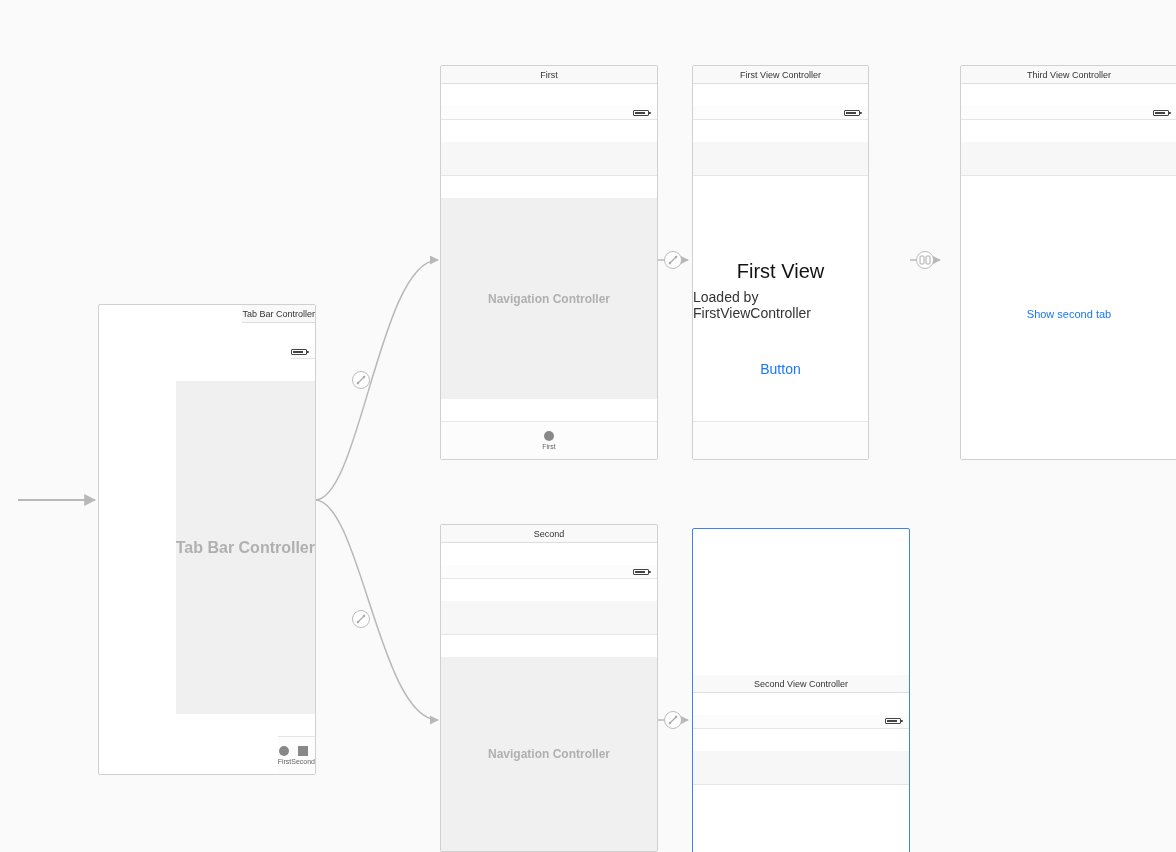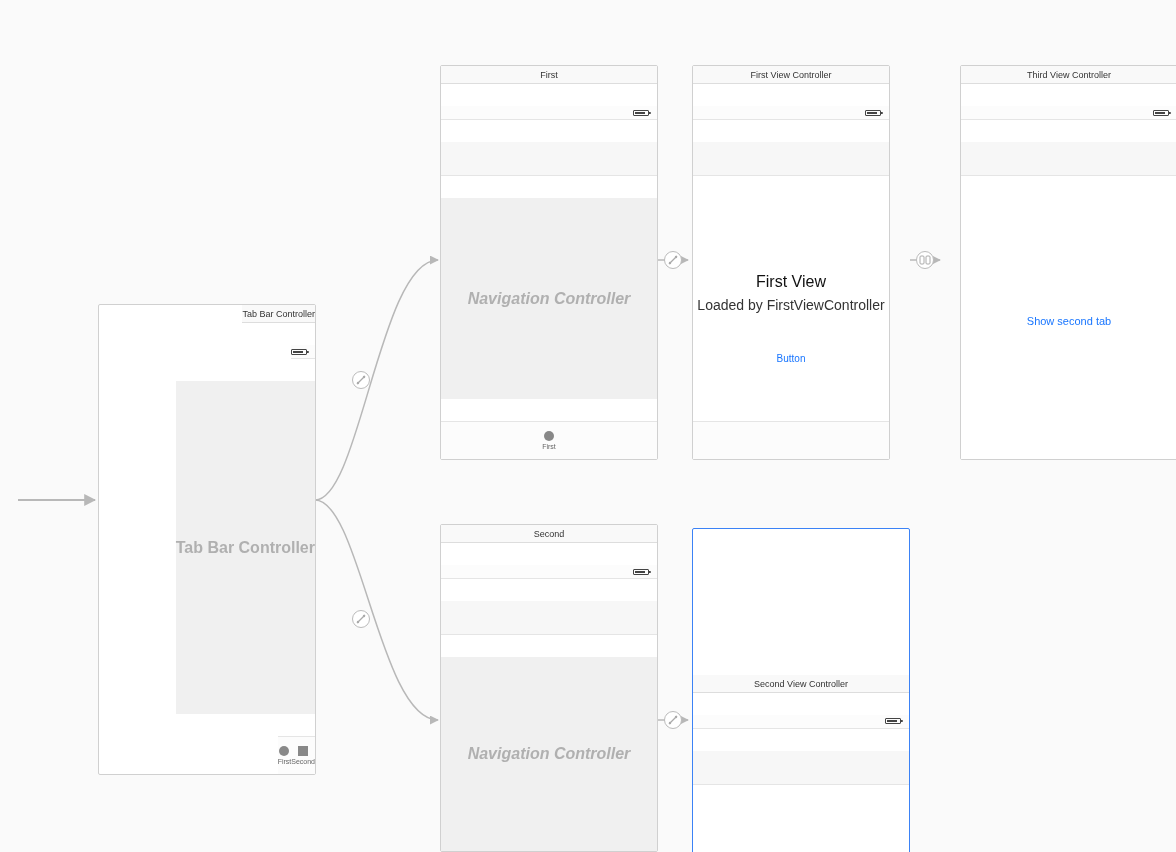--- a/index.html
+++ b/index.html
@@ -38,25 +38,25 @@
   .battery-icon { width: 16px; height: 6px; border: 1px solid #444; border-radius: 1px; position: relative; }
   .battery-icon::after { content:""; position:absolute; right:-3px; top:1px; width:2px; height:2px; background:#444; border-radius:0 1px 1px 0;}
   .battery-icon .fill { position:absolute; left:1px; top:1px; bottom:1px; width:70%; background:#444; }
 
   .nav-header { height: 34px; border-bottom: 1px solid #e5e5e5; background: #f7f7f7; }
 
   .scene-body { flex: 1; background: #f0f0f0; display:flex; flex-direction:column; align-items:center; justify-content:center; }
   .scene-body.white { background:#fff; }
 
   .tab-label-big { font-size: 16px; font-weight: 700; color: #b0b0b0; }
-  .nav-label-big { font-size: 16px; font-weight: 700; color: #b0b0b0; font-style: italic; }
-
-  .view-title { font-size: 16px; font-weight: 500; color:#111;margin-top:39px; }
+  .nav-label-big { font-size: 12px; font-weight: 700; color: #b0b0b0; }
+
+  .view-title { font-size: 20px; font-weight: 500; color:#111;margin-top:39px; }
   .view-sub { font-size: 14px; color:#333; margin-top: 6px; }
-  .link-button { font-size: 10px; color: #1976ff; margin-top: 40px; cursor: default; }
+  .link-button { font-size: 14px; color: #1976ff; margin-top: 40px; cursor: default; }
 
   .tab-bar { height: 38px; border-top:1px solid #e5e5e5; display:flex; background:#fcfcfc;}
   .tab-item { flex:1; display:flex; flex-direction:column; align-items:center; justify-content:center; gap:2px; }
   .tab-item .circle { width:10px; height:10px; border-radius:50%; background:#888;}
   .tab-item .square { width:10px; height:10px; background:#888;}
   .tab-item .tlabel{ font-size:7px; color:#666;}
 
   .segue-node {
     position:absolute;
     width:18px; height:18px;
@@ -166,21 +166,21 @@
       <span class="nav-label-big">Navigation Controller</span>
     </div>
     <div class="tab-bar" style="justify-content:center;">
       <div class="tab-item" style="flex:0 0 auto; padding:0 8px;">
         <span class="circle"></span>
         <span class="tlabel">First</span>
       </div>
     </div>
   </div>
 
-  <div class="scene" style="left:692px; top:65px; width:198px; height:395px;">
+  <div class="scene" style="left:692px; top:65px; width:177px; height:395px;">
     <div class="scene-title">First View Controller</div>
     <div class="status-bar">
       <span class="battery-icon">
           <span class="fill"></span>
         </span>
     </div>
     <div class="nav-header"></div>
     <div class="scene-body white">
       <span class="view-title">First View</span>
       <span class="view-sub">Loaded by FirstViewController</span>
@@ -191,21 +191,21 @@
 
   <div class="scene" style="left:960px; top:65px; width:218px; height:395px;">
     <div class="scene-title">Third View Controller</div>
     <div class="status-bar">
       <span class="battery-icon">
           <span class="fill"></span>
         </span>
     </div>
     <div class="nav-header"></div>
     <div class="scene-body white" style="justify-content:flex-start; padding-top:110px;">
-      <span class="link-button" style="margin-top:7px; font-size:11px;">Show second tab</span>
+      <span class="link-button" style="margin-top:0; font-size:11px;">Show second tab</span>
     </div>
   </div>
 
   <div class="scene" style="left:440px; top:524px; width:218px; height:328px;">
     <div class="scene-title">Second</div>
     <div class="status-bar">
       <span class="battery-icon">
           <span class="fill"></span>
         </span>
     </div>

